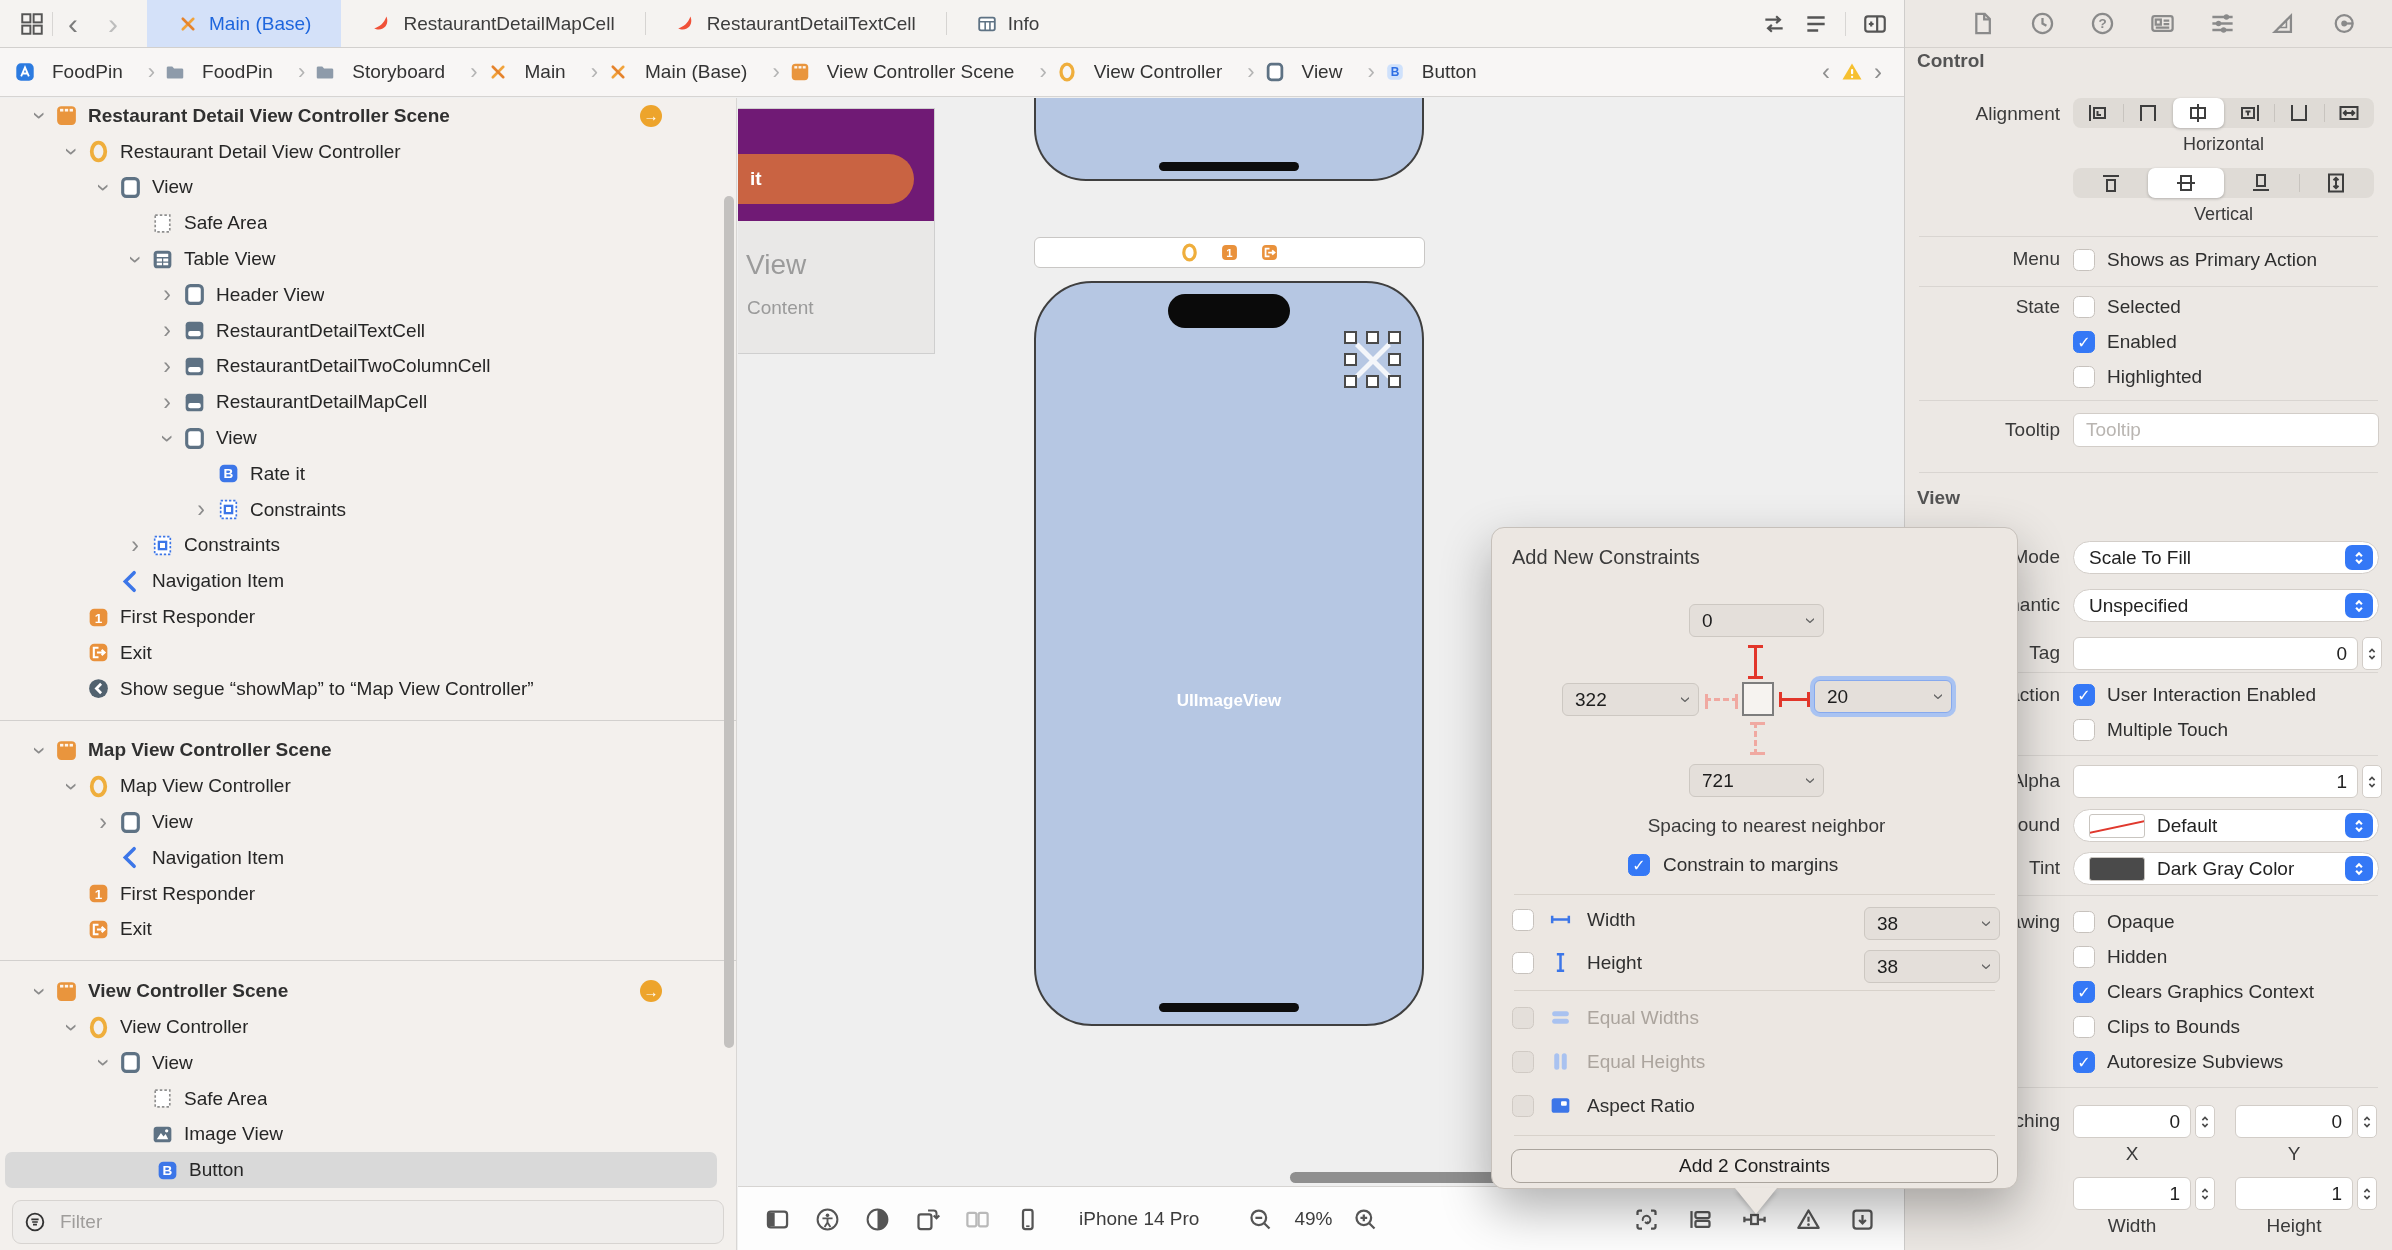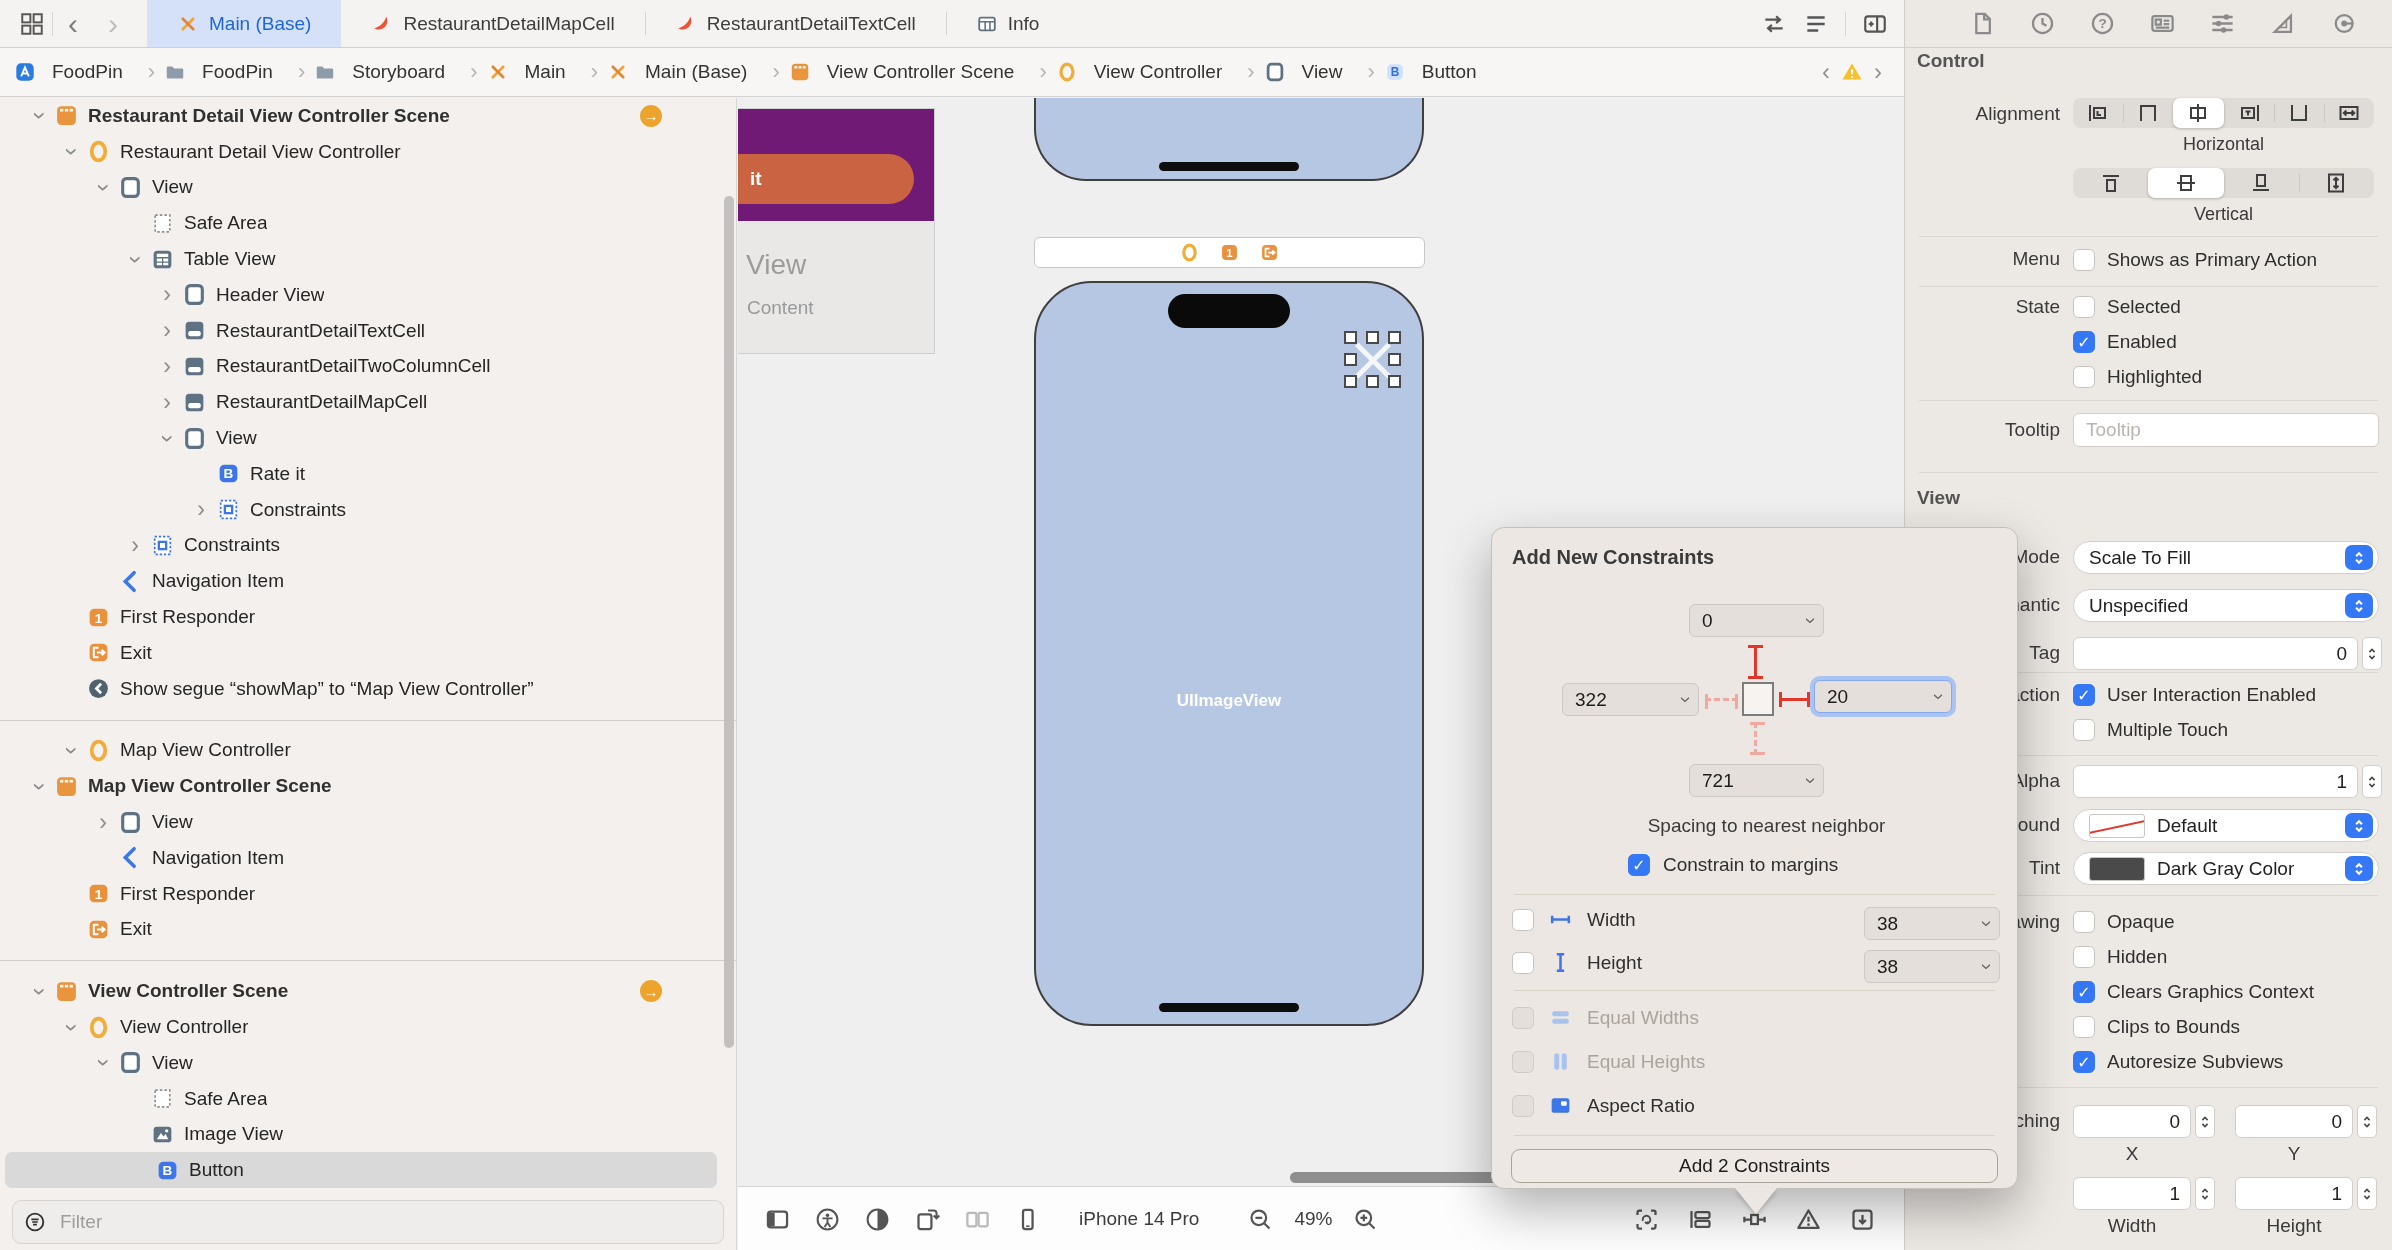--- a/index.html
+++ b/index.html
@@ -130,21 +130,21 @@
   .tooltip-field{position:absolute;left:168px;width:306px;height:34px;background:#fff;border:1px solid #d2cdc8;border-radius:6px;box-sizing:border-box;}
   .tooltip-field input{width:100%;height:100%;border:none;outline:none;background:transparent;font:inherit;padding:0 12px;box-sizing:border-box;color:#444;}
   .tooltip-field input::placeholder{color:#b9b5b1;}
 
   
   .popover{position:absolute;left:1491px;top:527px;width:525px;height:660px;background:#ece7e2;
            border:1px solid #c6c0ba;border-radius:13px;box-shadow:0 20px 50px rgba(0,0,0,.3);z-index:50;}
   .popover::after{content:"";position:absolute;left:243px;top:100%;border-left:21px solid transparent;
                   border-right:21px solid transparent;border-top:26px solid #ece7e2;
                   filter:drop-shadow(0 3px 2px rgba(0,0,0,.18));}
-  .pv-title{position:absolute;left:20px;top:18px;font-weight:bold;font-size:20px;color:#3a3a3a;}
+  .pv-title{position:absolute;left:20px;top:18px;font-weight:normal;font-size:20px;color:#3a3a3a;}
   .dd{position:absolute;height:33px;background:#e4dfda;border:1px solid #cdc8c2;border-radius:6px;
       box-sizing:border-box;display:flex;align-items:center;padding:0 8px 0 12px;color:#1d1d1d;}
   .dd::after{content:"›";margin-left:auto;color:#666;transform:rotate(90deg);font-size:20px;}
   .dd.focus{box-shadow:0 0 0 4px #a9c3f2;border-color:#86a9ee;}
   .pv-square{position:absolute;left:250px;top:154px;width:32px;height:34px;background:#f6f3f0;border:2px solid #7d7d7d;box-sizing:border-box;}
   .beamv{position:absolute;width:3px;background:#e2362a;}
   .beamv::before,.beamv::after{content:"";position:absolute;left:-6px;width:15px;height:3px;background:#e2362a;}
   .beamv::before{top:0;} .beamv::after{bottom:0;}
   .beamh{position:absolute;height:3px;background:#e2362a;}
   .beamh::before,.beamh::after{content:"";position:absolute;top:-6px;width:3px;height:15px;background:#e2362a;}
@@ -783,35 +783,35 @@
 
         </div>
 
         <div class="orow sep">
           
           
           
           
         </div>
 
+        <div class="orow l0 b exp">
+          <span class="disc">›</span>
+          <svg class="oic">
+            <use href="#i-scene"></use>
+          </svg>
+          <span class="olabel">Map View Controller Scene</span>
+
+        </div>
+
         <div class="orow l1 exp">
           <span class="disc">›</span>
           <svg class="oic">
             <use href="#i-vc"></use>
           </svg>
           <span class="olabel">Map View Controller</span>
-
-        </div>
-
-        <div class="orow l0 b exp">
-          <span class="disc">›</span>
-          <svg class="oic">
-            <use href="#i-scene"></use>
-          </svg>
-          <span class="olabel">Map View Controller Scene</span>
 
         </div>
 
         <div class="orow l2">
           <span class="disc">›</span>
           <svg class="oic">
             <use href="#i-view"></use>
           </svg>
           <span class="olabel">View</span>
 

